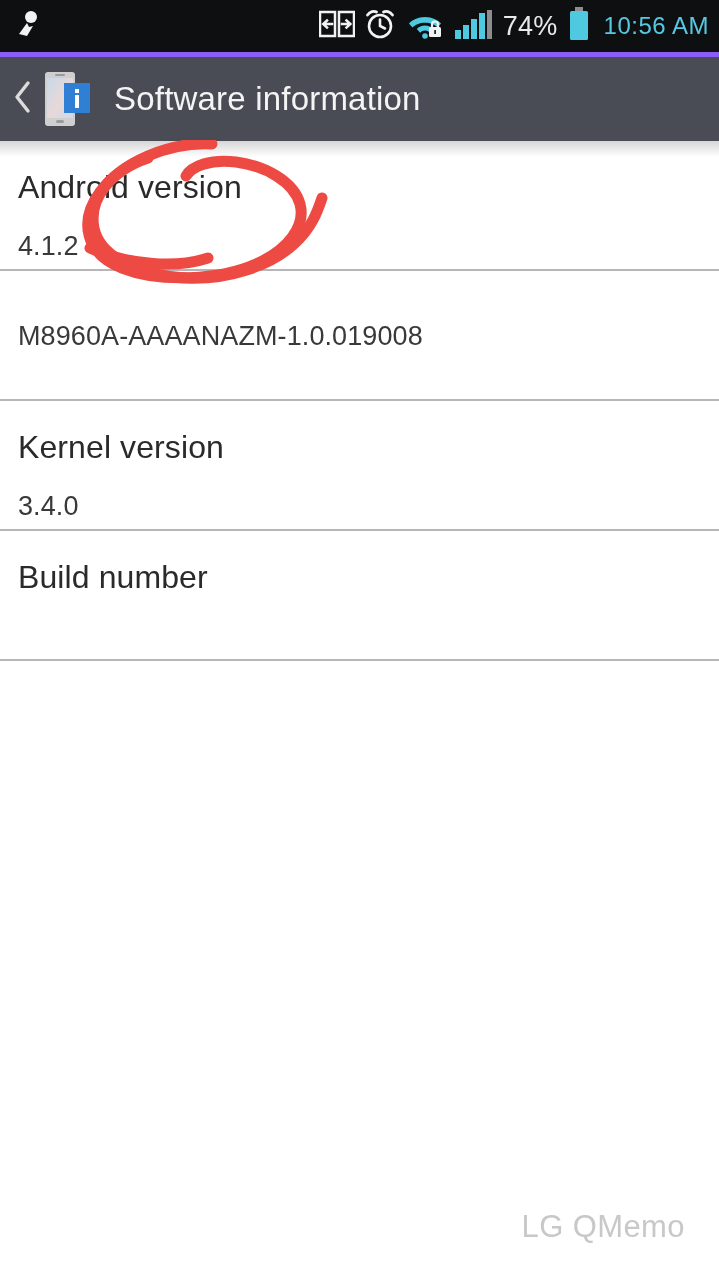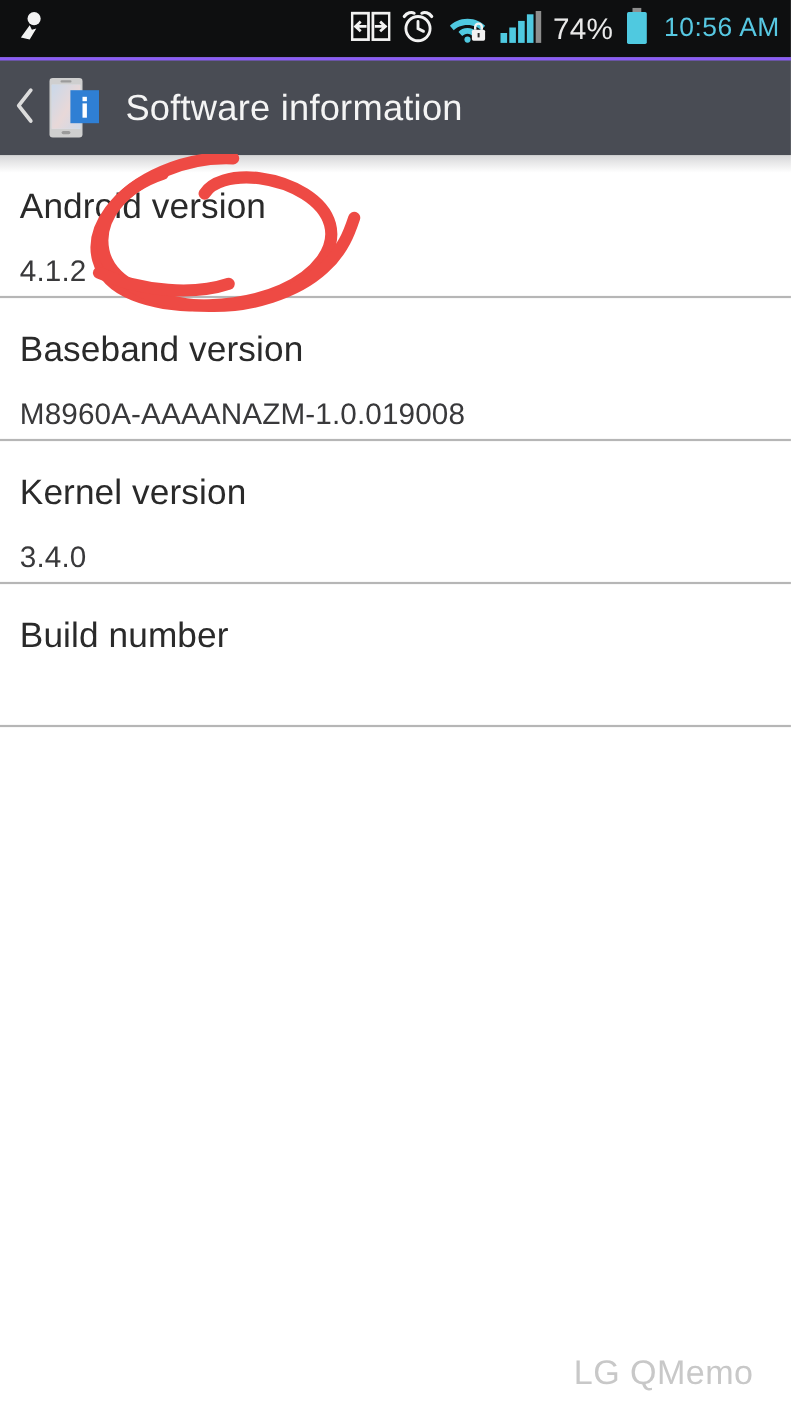--- a/index.html
+++ b/index.html
@@ -58,21 +58,21 @@
     font-family: "Liberation Sans", sans-serif;
   }
 
   
   .header {
     position: absolute;
     top: 52px; left: 0;
     width: 719px;
     height: 89px;
     background: #494c54;
-    border-top: 3px solid #8b5cf6;
+    border-top: 5px solid #8b5cf6;
     box-sizing: border-box;
     display: flex;
     align-items: center;
     padding-left: 8px;
   }
   .back-chevron {
     width: 30px;
     height: 60px;
     display: flex;
     align-items: center;
@@ -140,21 +140,21 @@
     left: 60px;
     width: 290px;
     height: 160px;
     pointer-events: none;
   }
 
   
   .watermark {
     position: absolute;
     right: 34px;
-    bottom: 13px;
+    bottom: 34px;
     color: #c8c8c8;
     font-size: 31px;
     letter-spacing: 0.4px;
     font-family: "Liberation Sans", sans-serif;
   }
 </style>
 </head>
 <body>
 
 <div class="screen">
@@ -255,21 +255,20 @@
   <div class="header-shadow"></div>
 
   <div class="list">
 
     <div class="row">
       <div class="row-title">Android version</div>
       <div class="row-value">4.1.2</div>
     </div>
 
     <div class="row">
-      <div class="row-title">Baseband version</div>
       <div class="row-value">M8960A-AAAANAZM-1.0.019008</div>
     </div>
 
     <div class="row">
       <div class="row-title">Kernel version</div>
       <div class="row-value">3.4.0</div>
     </div>
 
     <div class="row">
       <div class="row-title">Build number</div>

